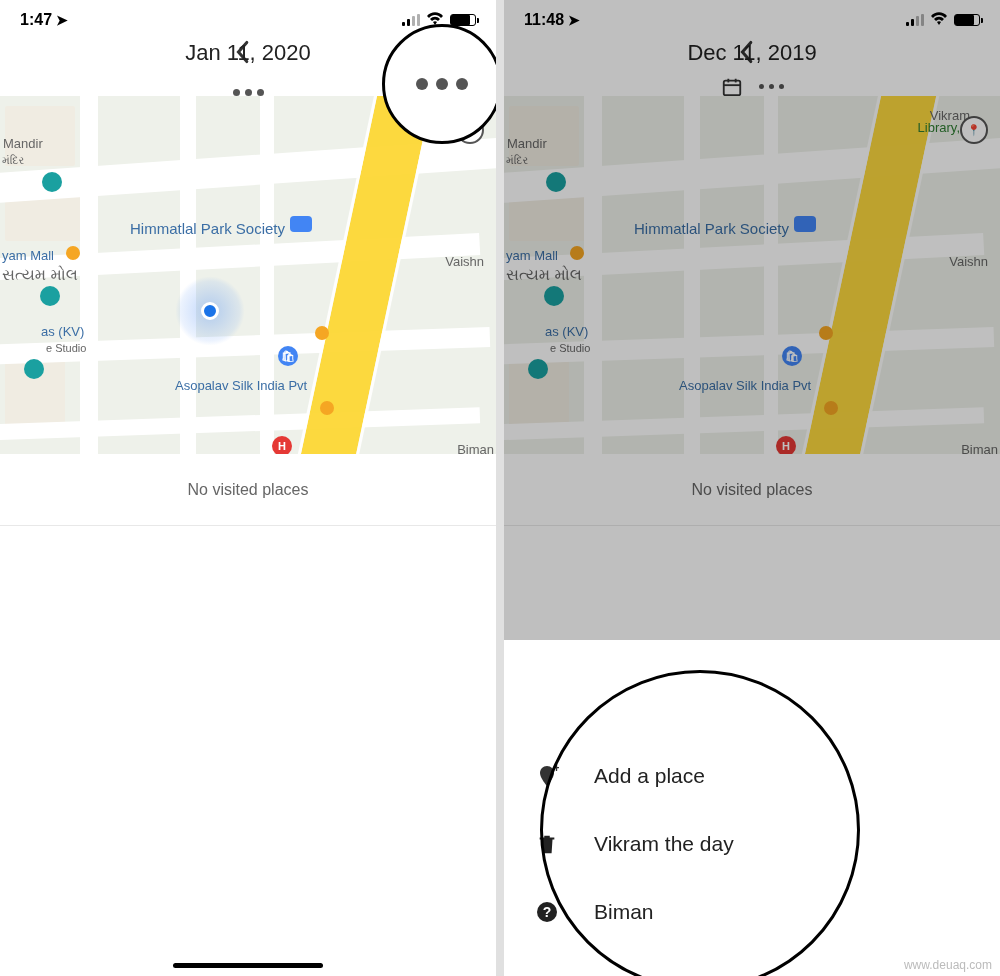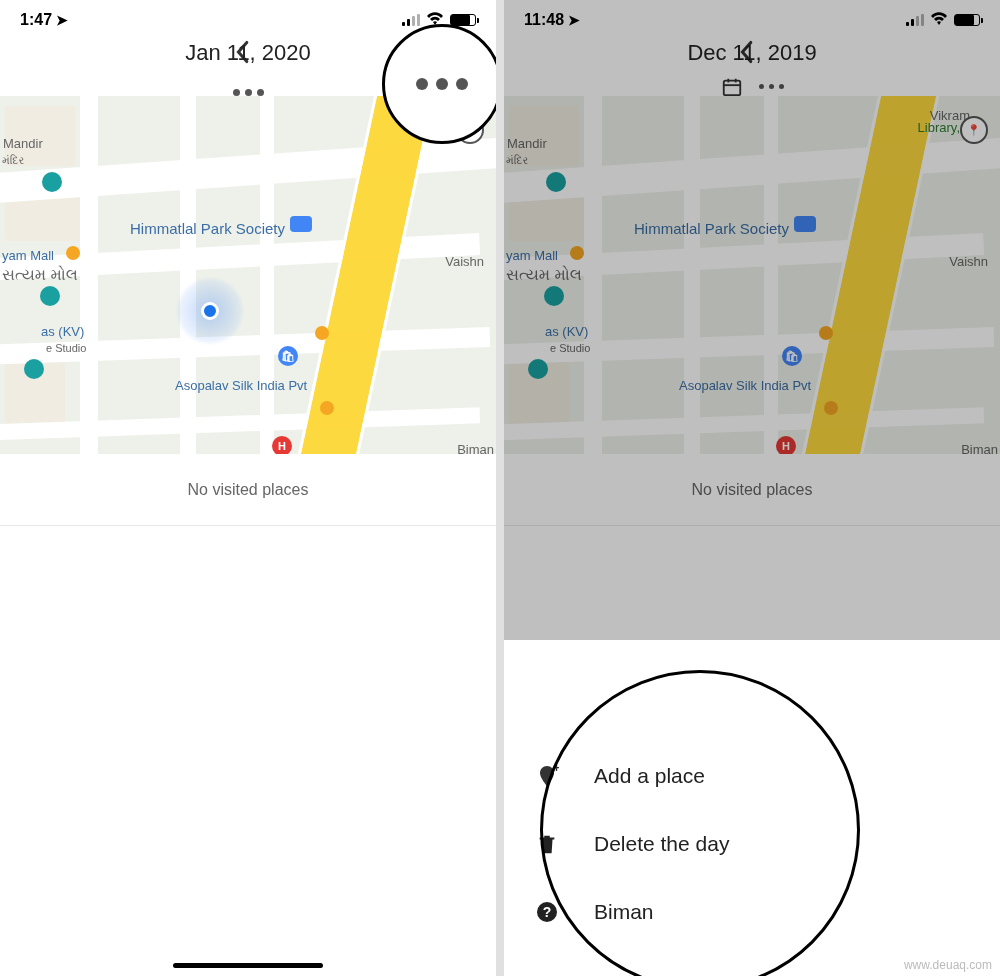--- a/index.html
+++ b/index.html
@@ -437,21 +437,21 @@
             </svg>
         </span>
         <span>Add a place</span>
       </div>
       <div class="sheet-item">
         <span class="icon-slot">
           <svg width="22" height="24" viewBox="0 0 24 24">
               <path d="M6 7 L18 7 L17 22 L7 22 Z M4 5 L20 5 L20 7 L4 7 Z M9 3 L15 3 L15 5 L9 5 Z" fill="#222"></path>
             </svg>
         </span>
-        <span>Delete the day</span>
+        <span>Vikram the day</span>
       </div>
       <div class="sheet-item">
         <span class="icon-slot">
           <svg width="24" height="24" viewBox="0 0 24 24">
               <circle cx="12" cy="12" r="10" fill="#222"></circle>
               <text x="12" y="17" font-size="14" fill="#fff" text-anchor="middle" font-weight="bold">?</text>
             </svg>
         </span>
         <span>Biman</span>
       </div>

